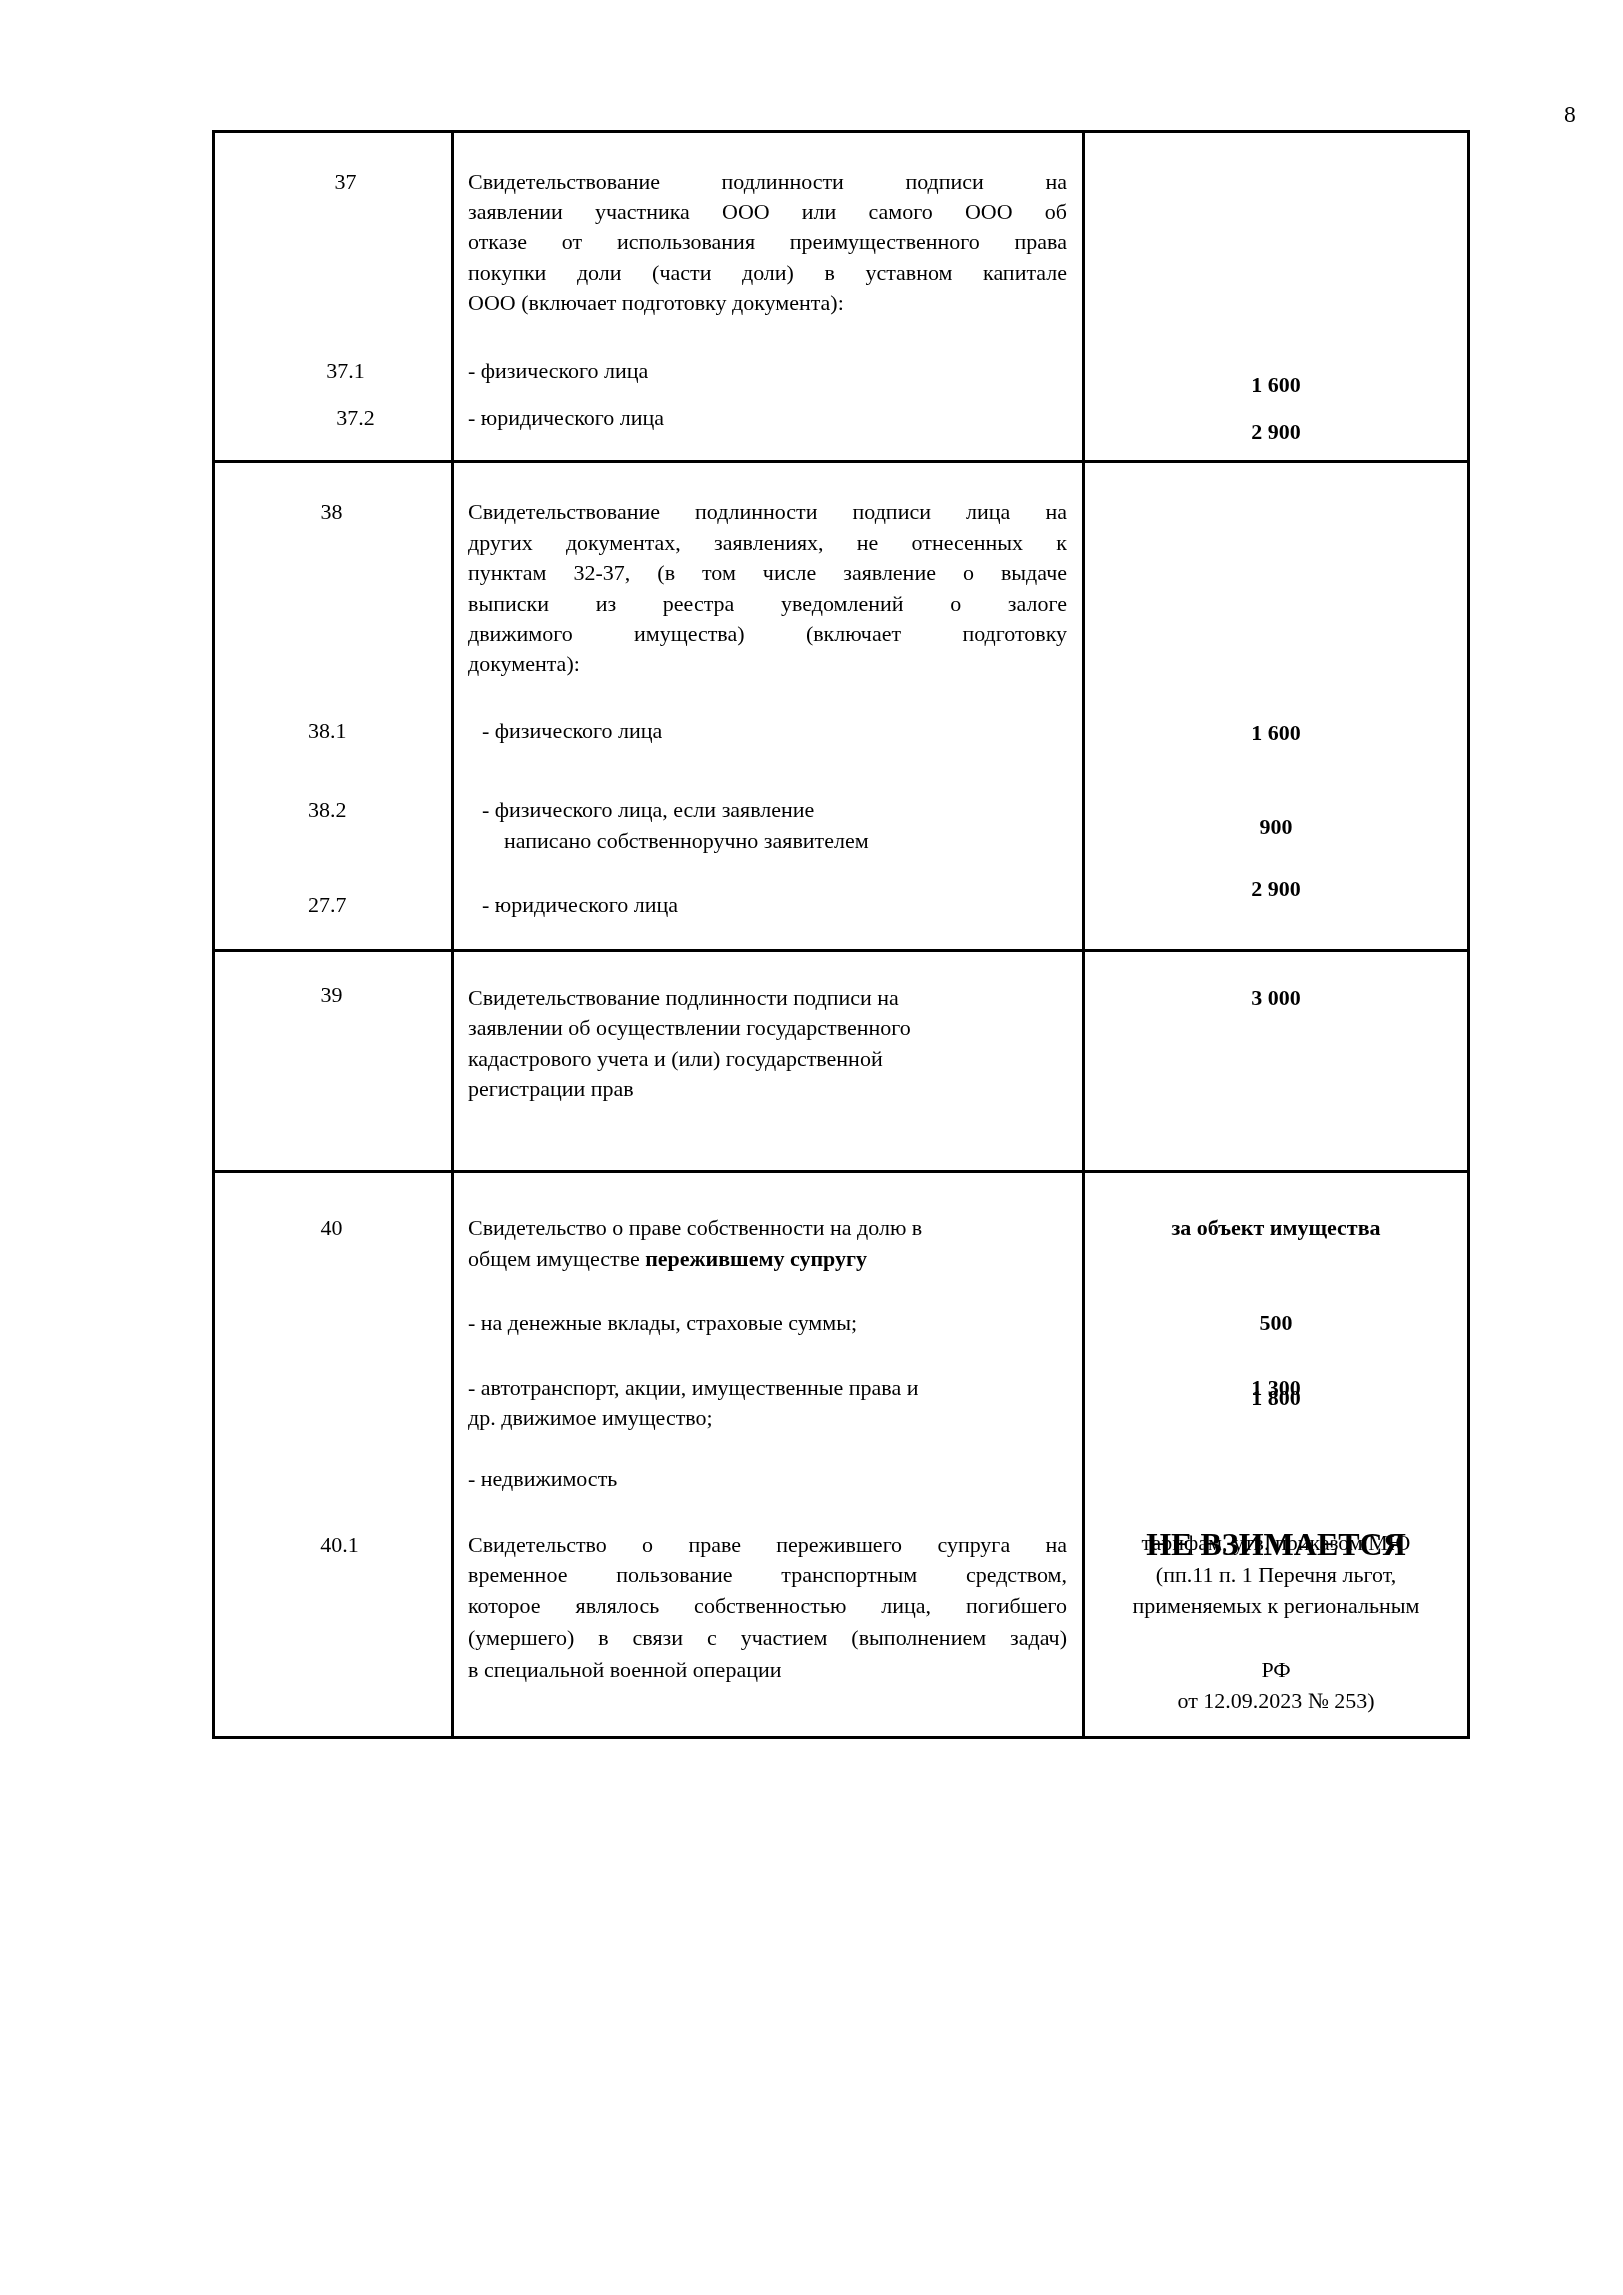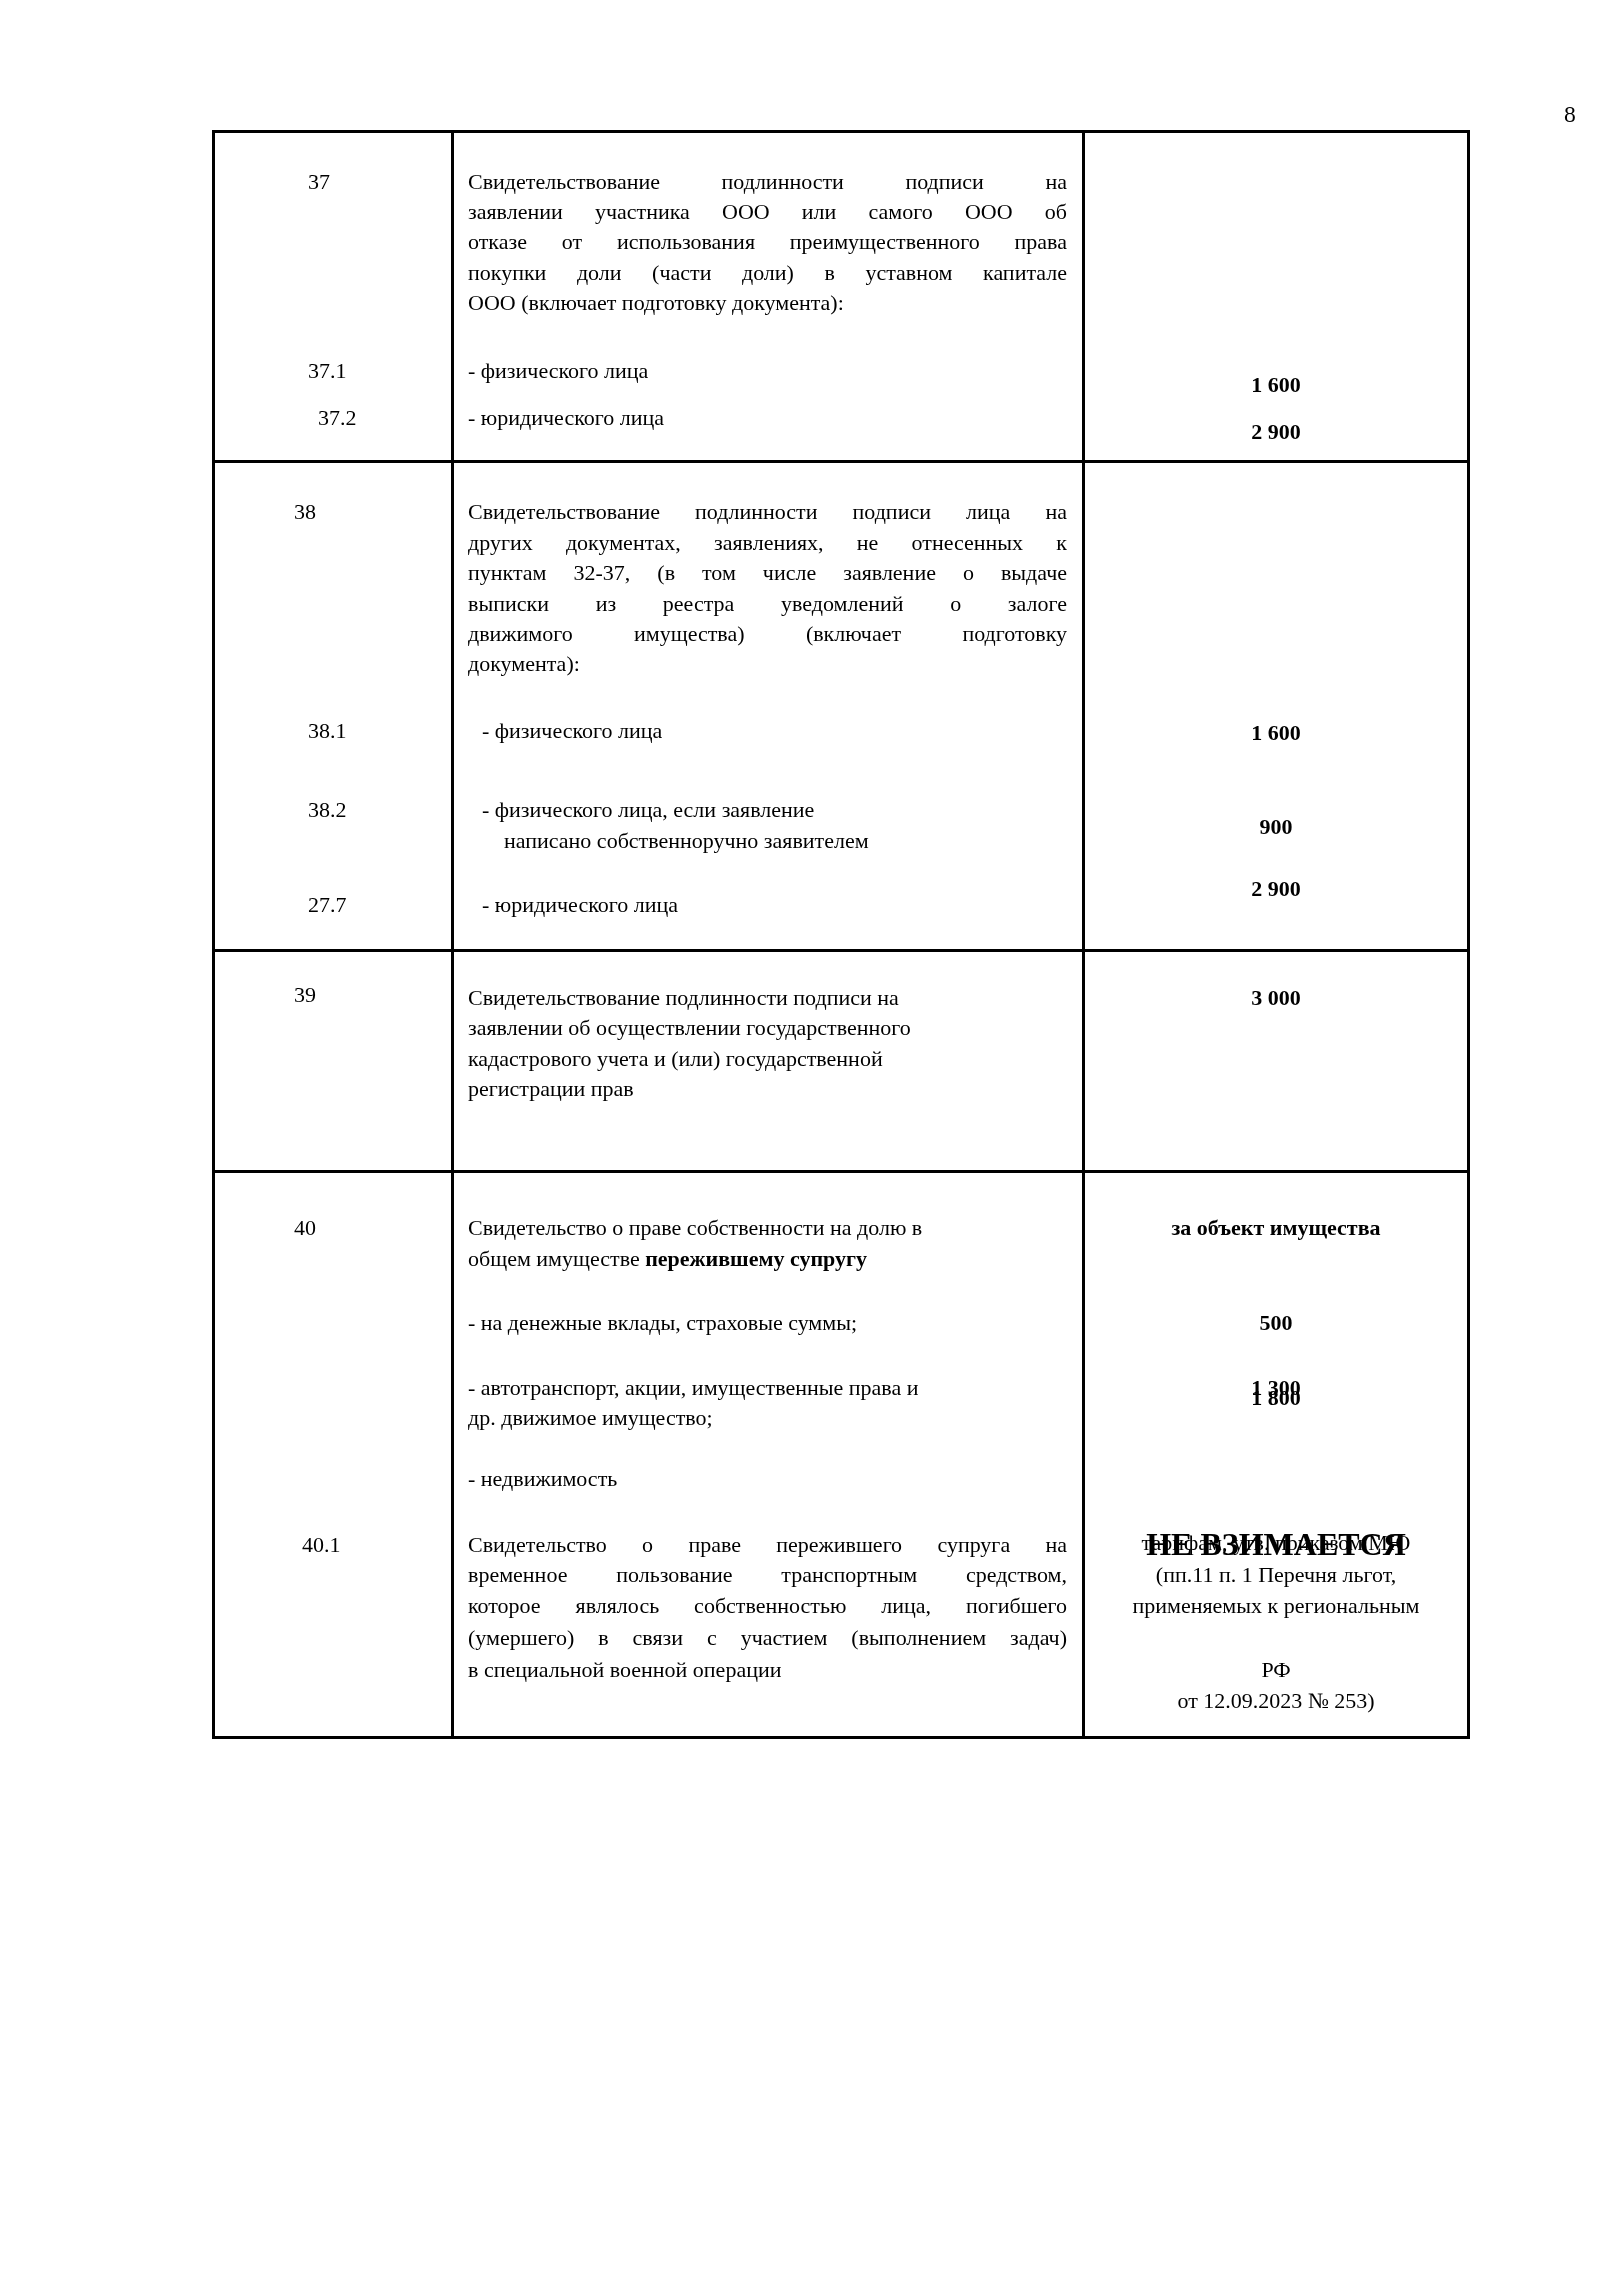--- a/index.html
+++ b/index.html
@@ -3,21 +3,21 @@
 <meta charset="utf-8">
 <style>
   html, body { margin:0; padding:0; background:#ffffff; }
   body { width:1623px; height:2295px; position:relative; overflow:hidden;
          font-family:"Liberation Serif","DejaVu Serif",serif; color:#000; }
   .page-num { position:absolute; left:1564px; top:99px; font-size:23.6px; line-height:31px; }
   .table { position:absolute; left:212px; top:130px; width:1256px; height:1606px; }
   .hline { position:absolute; left:0; width:1258px; height:2.6px; background:#000; }
   .vline { position:absolute; top:0; width:2.6px; height:1608px; background:#000; }
   .t { position:absolute; font-size:22px; line-height:31px; white-space:nowrap; }
-  .num { }
+  .num { text-align:center; }
   .txt { left:468px; width:599px; }
   .j { text-align:justify; text-align-last:justify; white-space:normal; }
   .val { left:1084px; width:384px; text-align:center; }
   .b { font-weight:bold; }
   .i { }
 </style>
 </head>
 <body>
 
 <div class="page-num">8</div>

